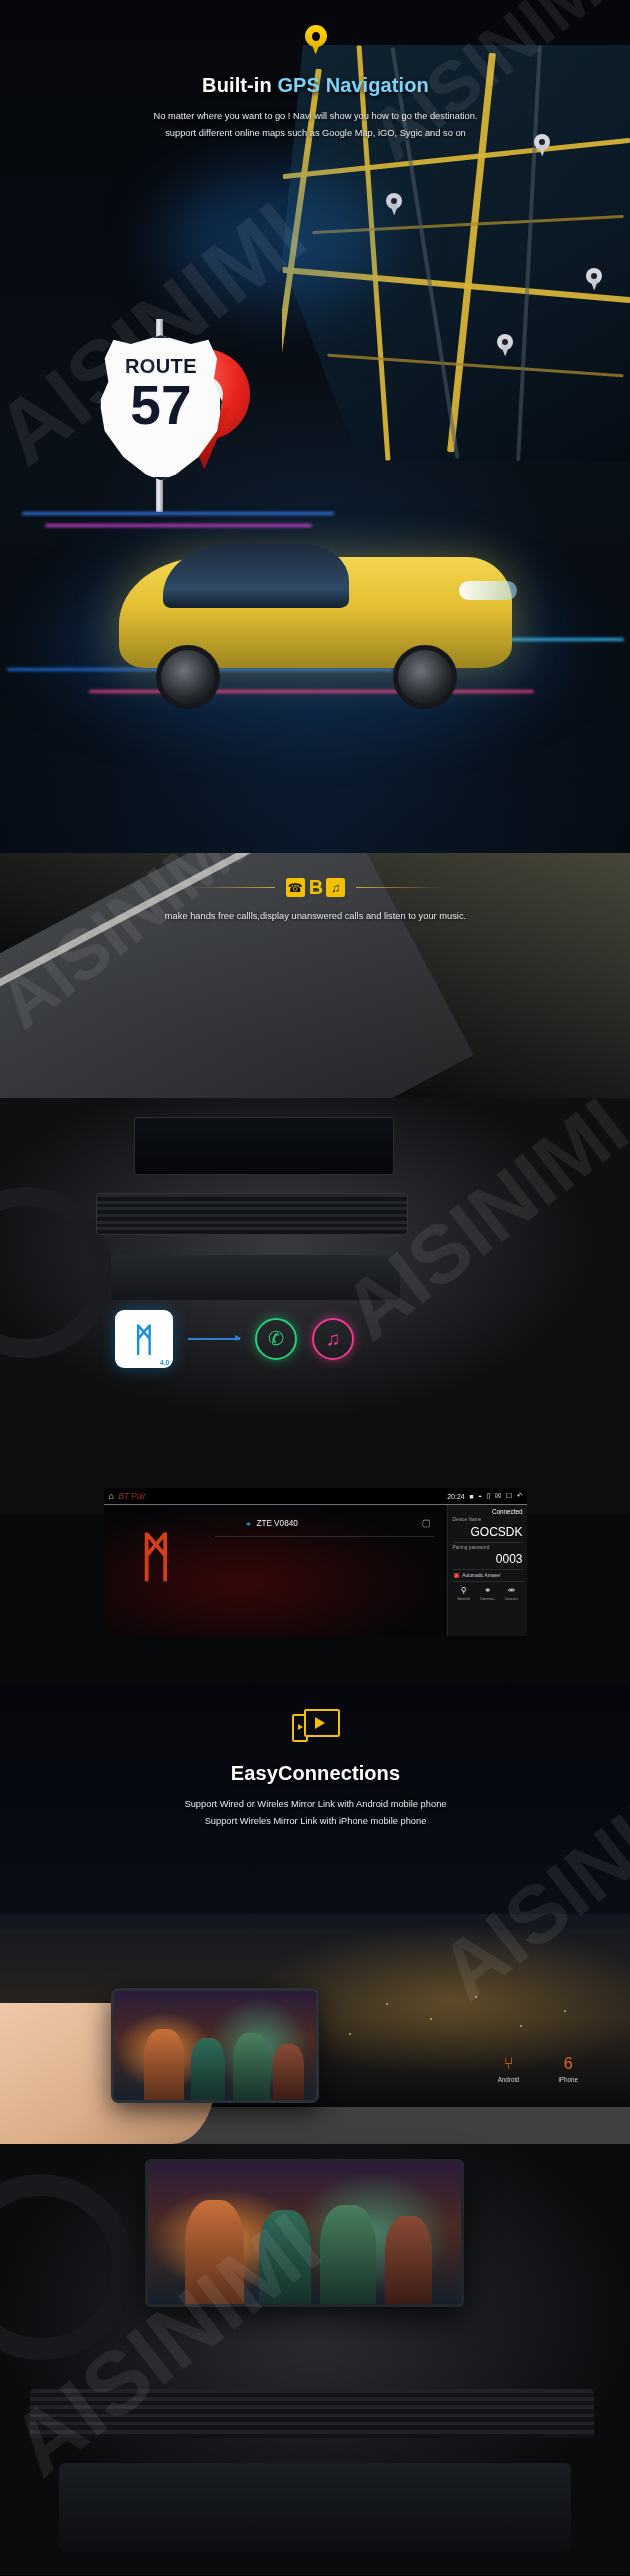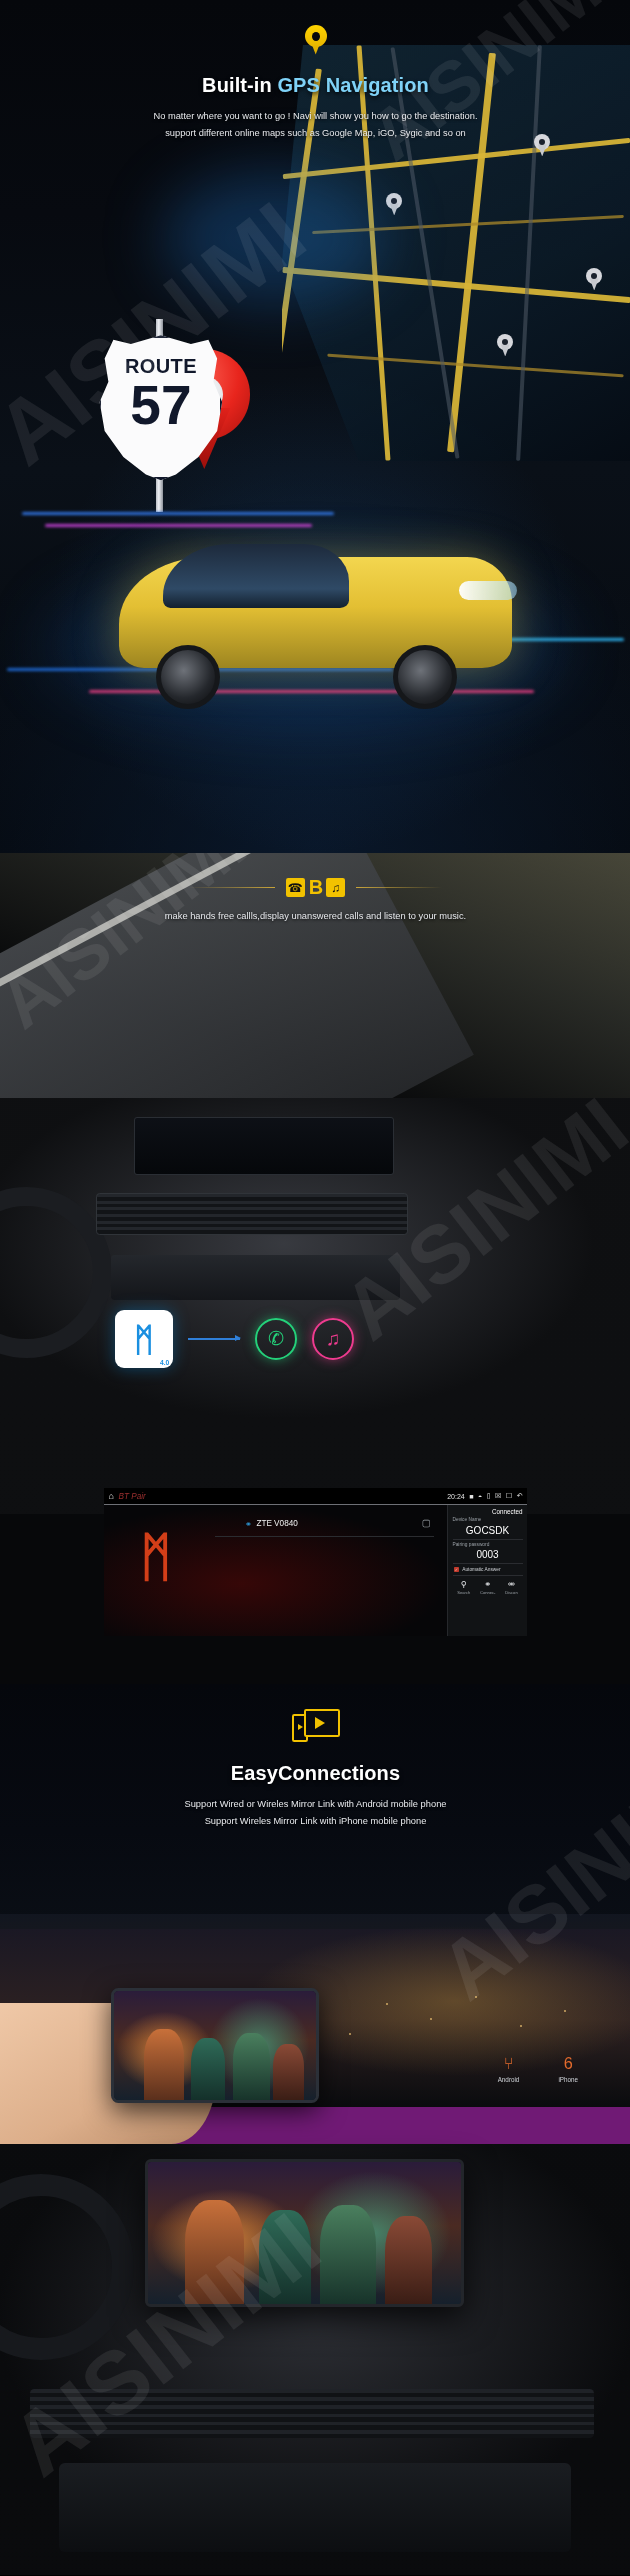--- a/index.html
+++ b/index.html
@@ -203,34 +203,34 @@
       color:#e3431a; opacity:.92; line-height:1; font-weight:bold; }
   .btscreen .left .dev { position:absolute; left:141px; top:13.4px; display:flex;
       align-items:center; gap:4.5px; color:#f0f0f0; font-size:8.2px; }
   .btscreen .left .dev .lk { color:#2f9fe0; font-size:8.2px; }
   .btscreen .left .trash { position:absolute; right:16.3px; top:12px; color:#9aa0a6; font-size:9.6px; }
   .btscreen .left .sep { position:absolute; left:111px; right:13.4px; top:31px; height:0.7px; background:#2a2c30; }
   .btscreen .right { width:80px; background:#111315; border-left:0.7px solid #26282c;
                      padding:3px 4.5px; font-size:5.2px; color:#cfd2d6; }
   .btscreen .right .connected { text-align:right; color:#fff; font-size:6.3px; margin-bottom:2.2px; }
   .btscreen .right .lbl { color:#9aa0a6; font-size:4.8px; }
-  .btscreen .right .val { text-align:center; color:#fff; font-size:10px; padding:2.2px 0 3px;
+  .btscreen .right .val { text-align:right; color:#fff; font-size:12px; padding:2.2px 0 3px;
                           border-bottom:0.7px solid #2a2c30; }
   .btscreen .right .chk { display:flex; align-items:center; gap:3px; padding:3px 0 3px 1.5px;
                           border-bottom:0.7px solid #2a2c30; font-size:4.8px; }
   .btscreen .right .chk .box { width:5.2px; height:5.2px; background:#c0392b; border-radius:0.7px;
                                display:flex; align-items:center; justify-content:center;
                                color:#fff; font-size:3.7px; }
   .btscreen .right .btns { display:flex; justify-content:space-around; padding-top:3.7px; }
   .btscreen .right .btns .b { text-align:center; color:#9aa0a6; }
   .btscreen .right .btns .b .ic { font-size:8.2px; color:#e4e6e9; display:block; line-height:1.1; }
   .btscreen .right .btns .b .tx { font-size:4.1px; }
 
   
-  #sec-ec { height:891px; background:#701a75; }
+  #sec-ec { height:891px; background:#404040; }
   .ec-top-bg { position:absolute; inset:0 0 auto 0; height:245px; z-index:0;
     background:linear-gradient(180deg,#05070c 0%, #070a11 60%, #0a0e15 100%); }
   .city { position:absolute; left:0; top:230px; width:631px; height:193px; z-index:1;
     background:
       radial-gradient(ellipse 50% 60% at 72% 45%, rgba(200,150,60,.35) 0%, rgba(0,0,0,0) 65%),
       linear-gradient(180deg, rgba(18,22,32,.95) 0%, rgba(40,34,26,.92) 55%, rgba(10,11,14,1) 100%); }
   .city .speck { position:absolute; width:2.2px; height:2.2px; border-radius:50%; background:#ffd27a; opacity:.75; }
 
   .hand { position:absolute; left:-7.4px; top:319px; width:223px; height:141px; z-index:3;
     background:linear-gradient(150deg,#f0c9a8 0%, #dcae8a 60%, #b98b68 100%);

